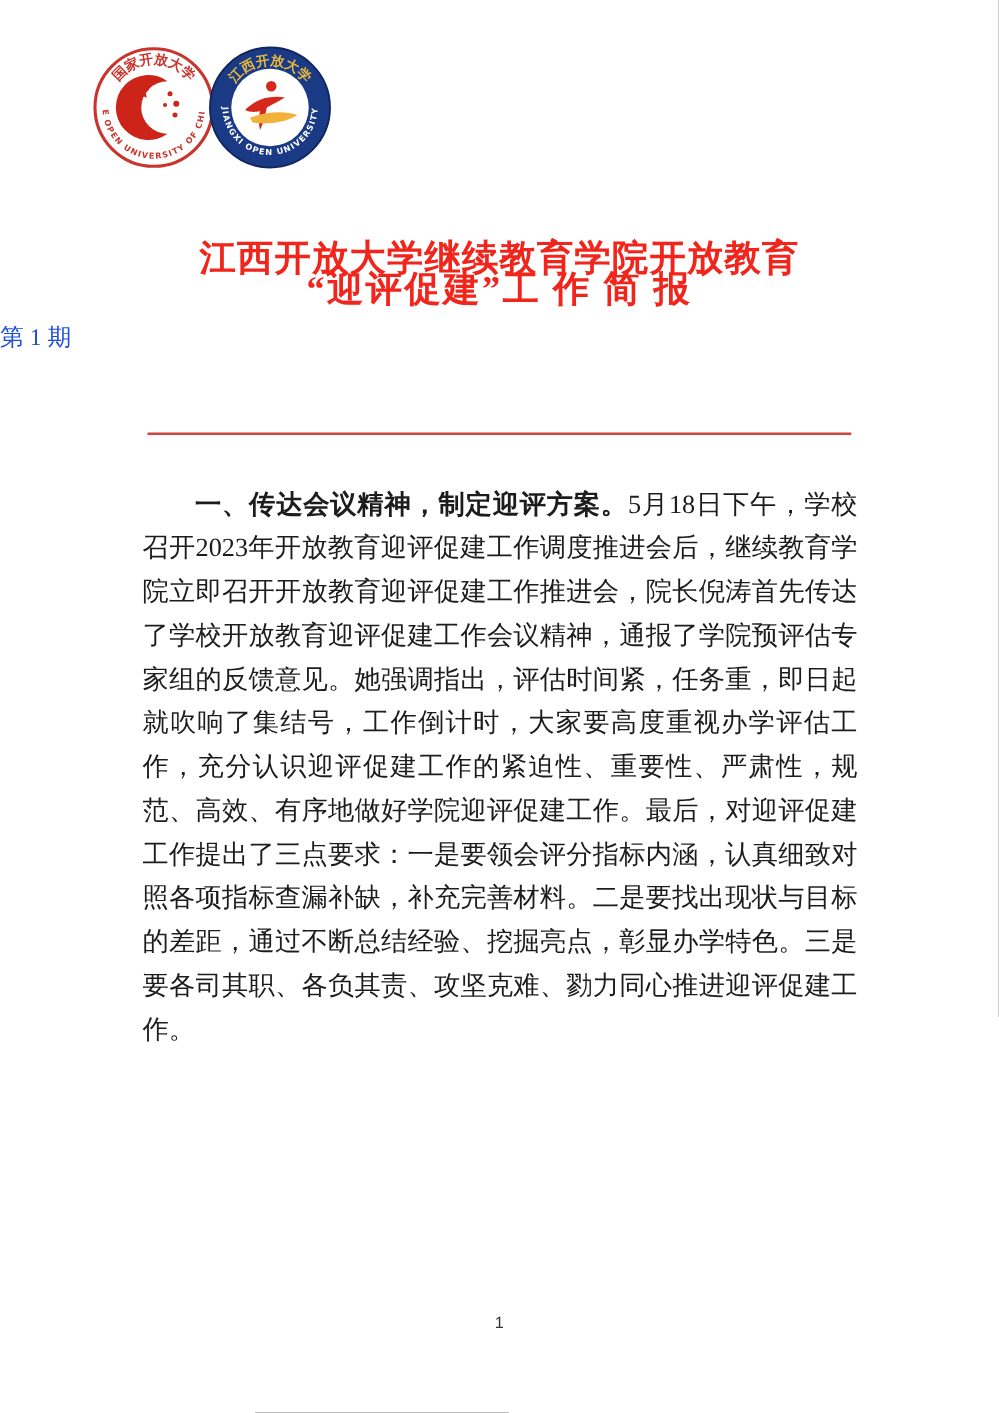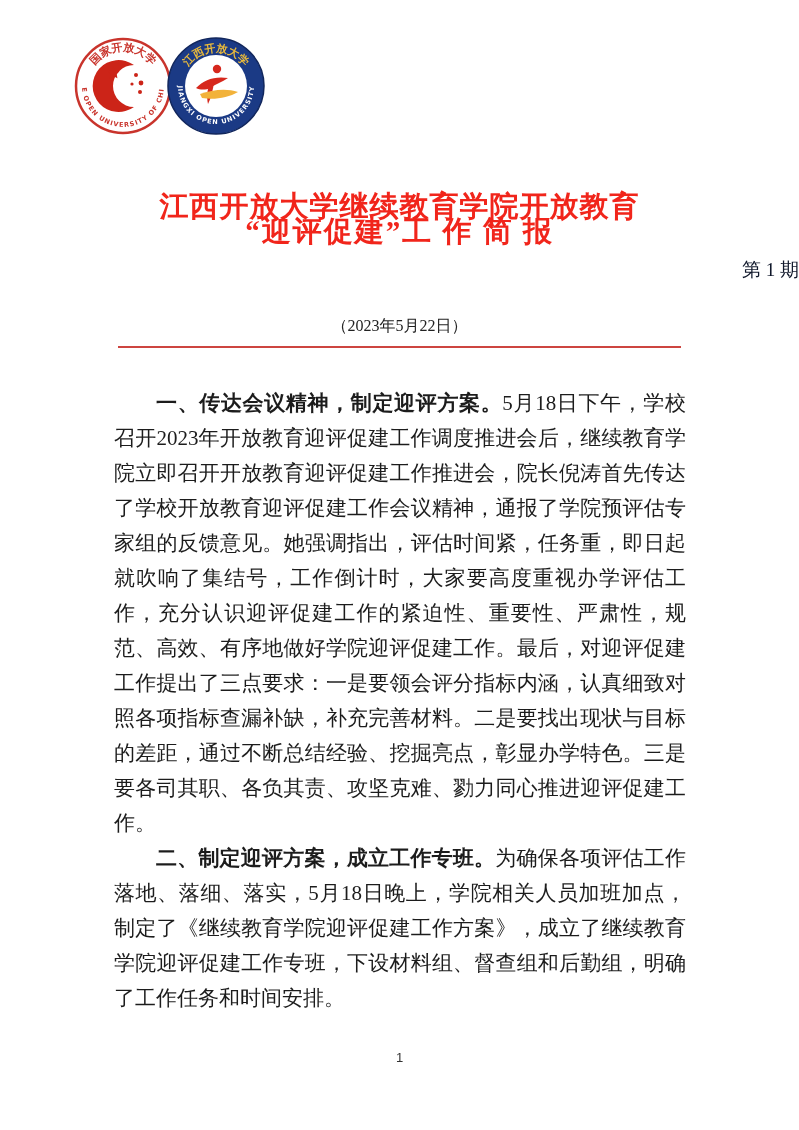--- a/index.html
+++ b/index.html
@@ -40,24 +40,24 @@
     left: 0; right: 0;
     text-align: center;
     font-size: 29px;
     font-weight: 600;
     letter-spacing: 2px;
     color: #f1251b;
   }
   .issue-line {
     position: absolute;
     top: 257px;
-    left: 0; right: 0;
-    text-align: right;
+    left: 0; right: 12px;
+    text-align: left;
     font-size: 19px;
-    color: #0f172a;
+    color: #1d4ed8;
   }
   .date-line {
     position: absolute;
     top: 316px;
     left: 0; right: 0;
     text-align: center;
     font-size: 16px;
     color: #222;
   }
   .divider {
@@ -146,24 +146,22 @@
         <path d="M 44,44 C 42,52 40,60 42,68 C 45,62 47,54 48,46 Z" fill="#d6281d"></path>
         <path d="M 34,58 C 46,54 60,52 72,56 C 62,62 48,64 36,62 Z" fill="#f2b23a"></path>
       </g>
     </svg>
   </div>
 
   <div class="title-line1">江西开放大学继续教育学院开放教育</div>
   <div class="title-line2">“迎评促建”工  作  简  报</div>
 
   <div class="issue-line">第 1 期</div>
-  <div class="date-line">（2023年5月22日）</div>
 
   <div class="divider"></div>
 
   <div class="body-text">
     <p><span class="para-lead">一、传达会议精神，制定迎评方案。</span><span>5月18日下午，学校召开2023年开放教育迎评促建工作调度推进会后，继续教育学院立即召开开放教育迎评促建工作推进会，院长倪涛首先传达了学校开放教育迎评促建工作会议精神，通报了学院预评估专家组的反馈意见。她强调指出，评估时间紧，任务重，即日起就吹响了集结号，工作倒计时，大家要高度重视办学评估工作，充分认识迎评促建工作的紧迫性、重要性、严肃性，规范、高效、有序地做好学院迎评促建工作。最后，对迎评促建工作提出了三点要求：一是要领会评分指标内涵，认真细致对照各项指标查漏补缺，补充完善材料。二是要找出现状与目标的差距，通过不断总结经验、挖掘亮点，彰显办学特色。三是要各司其职、各负其责、攻坚克难、勠力同心推进迎评促建工作。</span></p>
-    <p><span class="para-lead">二、制定迎评方案，成立工作专班。</span><span>为确保各项评估工作落地、落细、落实，5月18日晚上，学院相关人员加班加点，制定了《继续教育学院迎评促建工作方案》，成立了继续教育学院迎评促建工作专班，下设材料组、督查组和后勤组，明确了工作任务和时间安排。</span></p>
   </div>
 
   <div class="page-number">1</div>
 
 </div>
 
 </body></html>

